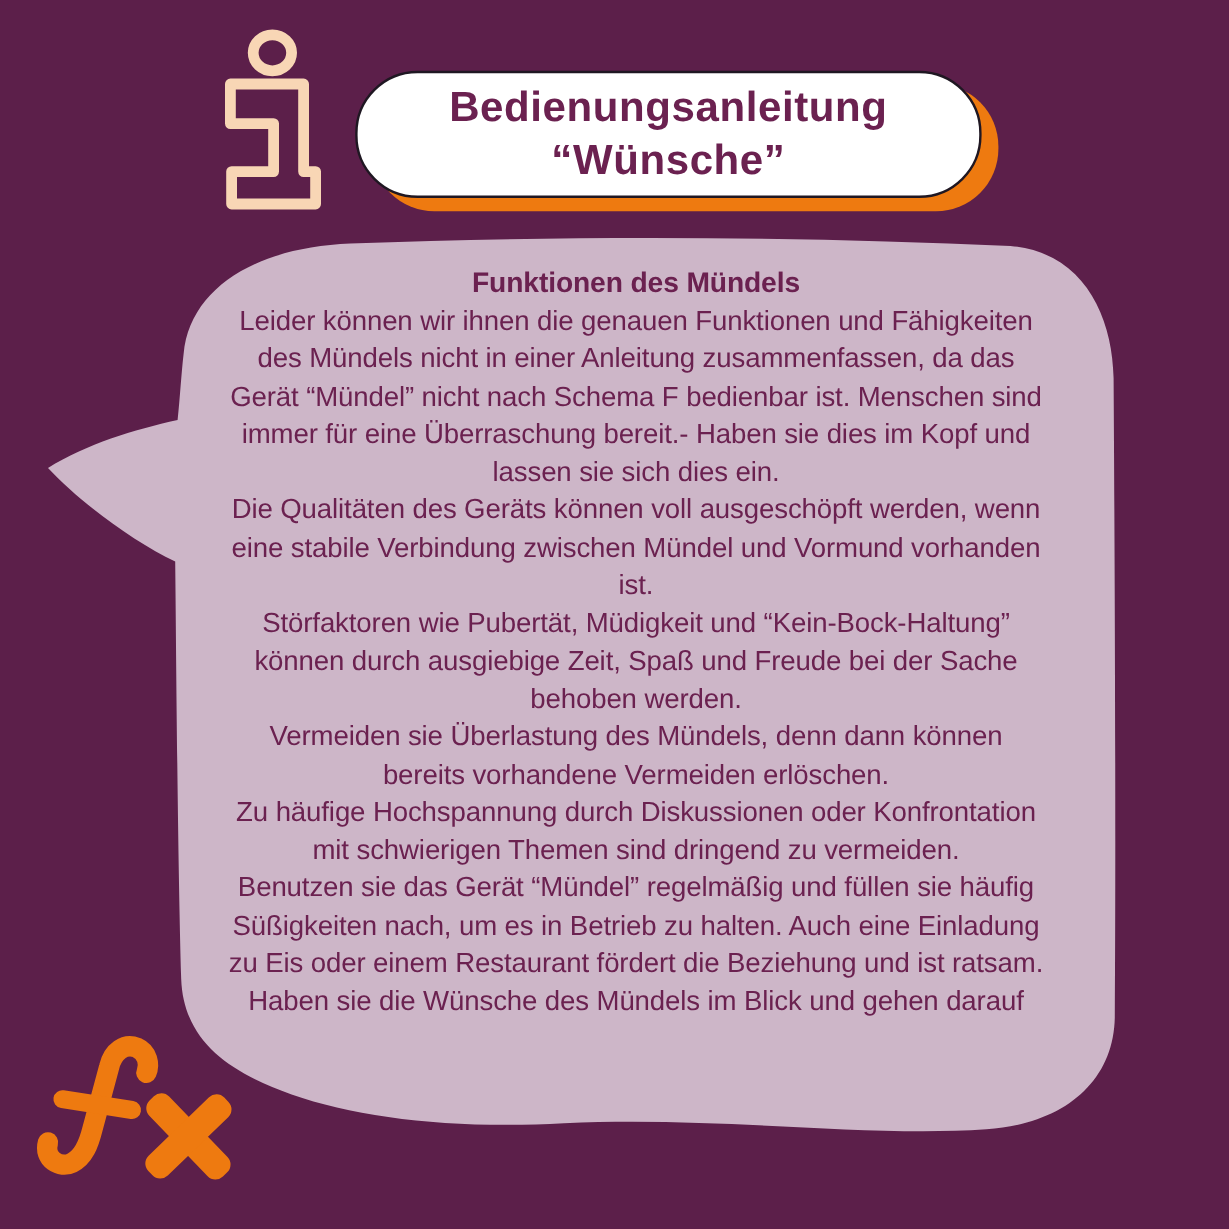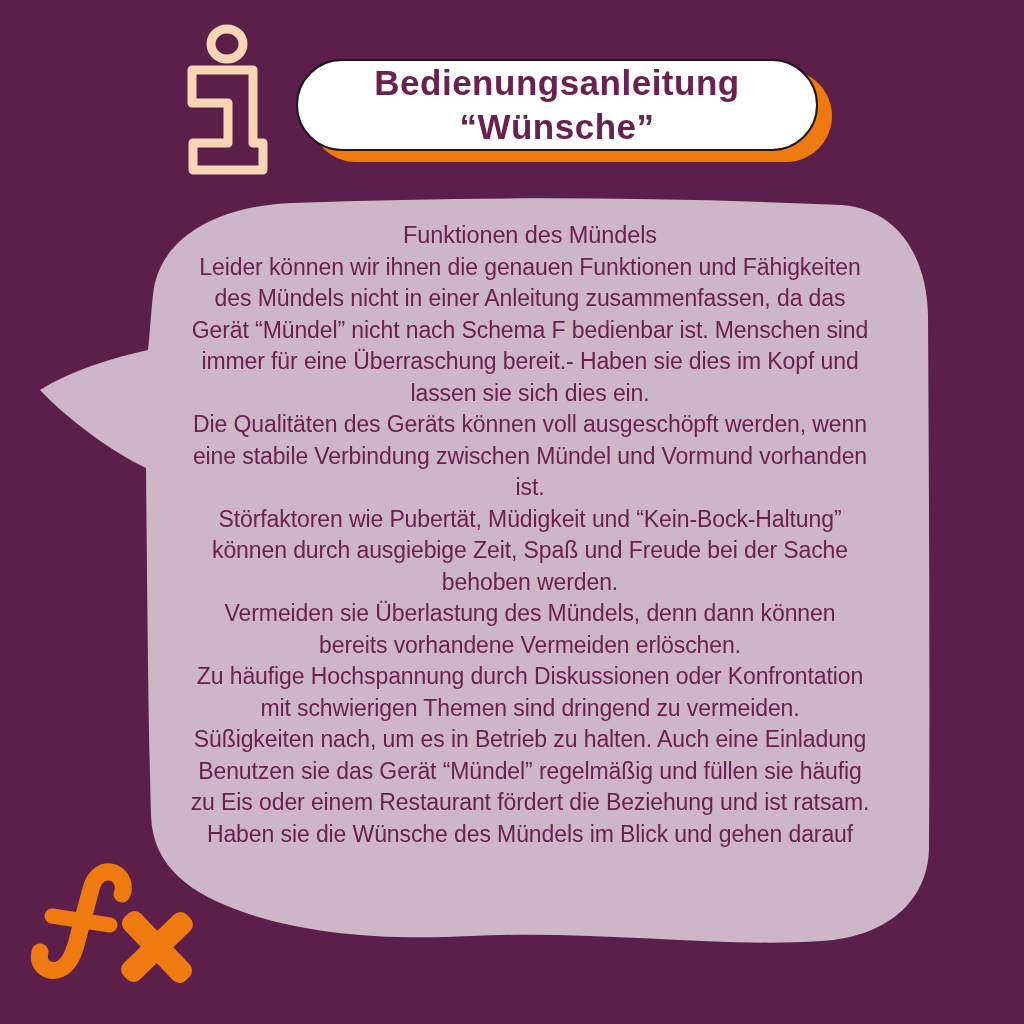--- a/index.html
+++ b/index.html
@@ -8,41 +8,41 @@
     background:var(--bg,#5C1F4A);
     font-family:"Liberation Sans",sans-serif;
   }
   .canvas{position:absolute;inset:0;width:1024px;height:1024px;}
   svg{position:absolute;display:block;}
   .bubble-svg{left:0;top:0;width:1024px;height:1024px;}
   .info-svg{left:172px;top:8px;width:110px;height:175px;}
   .fx-svg{left:26px;top:830px;width:185px;height:165px;}
 
   .title-pill{
-    position:absolute;left:296px;top:59px;width:522px;height:92px;
+    position:absolute;left:296px;top:59px;width:522px;height:106px;
     background:var(--pill-bg,#FFFFFF);
     border:2px solid var(--pill-border,#1F1722);
     border-radius:52px;
     box-shadow:14px 11px 0 var(--accent,#EE7A10);
     display:flex;flex-direction:column;align-items:center;justify-content:center;
     box-sizing:border-box;
   }
   .title-line{
     color:var(--text,#6B2150);
     font-size:35px;font-weight:bold;line-height:44px;letter-spacing:.5px;
     text-align:center;white-space:nowrap;
   }
 
   .bubble-text{
     position:absolute;left:140px;top:220px;width:780px;
     color:var(--text,#6B2150);
     font-size:23px;line-height:31.5px;text-align:center;
     letter-spacing:-0.1px;
   }
-  .bubble-text .heading{font-weight:normal;font-size:23.5px;}
+  .bubble-text .heading{font-weight:bold;font-size:23.5px;}
   .bubble-text .line{min-height:31.5px;}
 </style>
 </head>
 <body style="--bg: #5C1F4A; --bubble: #CDB6C8; --text: #6B2150; --accent: #EE7A10; --cream: #F8D6B5; --pill-bg: #FFFFFF; --pill-border: #1F1722;">
 
 <div class="canvas">
 
   <svg class="bubble-svg" viewBox="0 0 1024 1024" aria-hidden="true">
     <path d="M 292 203
          C 480 196, 660 197, 842 205
@@ -80,22 +80,22 @@
         <div class="line">Die Qualitäten des Geräts können voll ausgeschöpft werden, wenn</div>
         <div class="line">eine stabile Verbindung zwischen Mündel und Vormund vorhanden</div>
         <div class="line">ist.</div>
         <div class="line">Störfaktoren wie Pubertät, Müdigkeit und “Kein-Bock-Haltung”</div>
         <div class="line">können durch ausgiebige Zeit, Spaß und Freude bei der Sache</div>
         <div class="line">behoben werden.</div>
         <div class="line">Vermeiden sie Überlastung des Mündels, denn dann können</div>
         <div class="line">bereits vorhandene Vermeiden erlöschen.</div>
         <div class="line">Zu häufige Hochspannung durch Diskussionen oder Konfrontation</div>
         <div class="line">mit schwierigen Themen sind dringend zu vermeiden.</div>
+        <div class="line">Benutzen sie das Gerät “Mündel” regelmäßig und füllen sie häufig</div>
         <div class="line">Süßigkeiten nach, um es in Betrieb zu halten. Auch eine Einladung</div>
-        <div class="line">Benutzen sie das Gerät “Mündel” regelmäßig und füllen sie häufig</div>
         <div class="line">zu Eis oder einem Restaurant fördert die Beziehung und ist ratsam.</div>
         <div class="line">Haben sie die Wünsche des Mündels im Blick und gehen darauf</div>
       </div>
   </div>
 
   <svg class="fx-svg" viewBox="0 0 185 165" aria-hidden="true">
     <path d="M14,122 C10,136 24,144 34,139 C44,134 48,123 51,111 L65,59 C68,46 78,39 88,43 C97,47 99,57 96,64" fill="none" stroke="var(--accent,#EE7A10)" stroke-width="17" stroke-linecap="round"></path>
     <path d="M26,86 L84,95" fill="none" stroke="var(--accent,#EE7A10)" stroke-width="15" stroke-linecap="round"></path>
     <g>
       <rect x="87" y="105.5" width="88" height="23" rx="9" fill="var(--accent,#EE7A10)" transform="rotate(46 131 117)"></rect>

